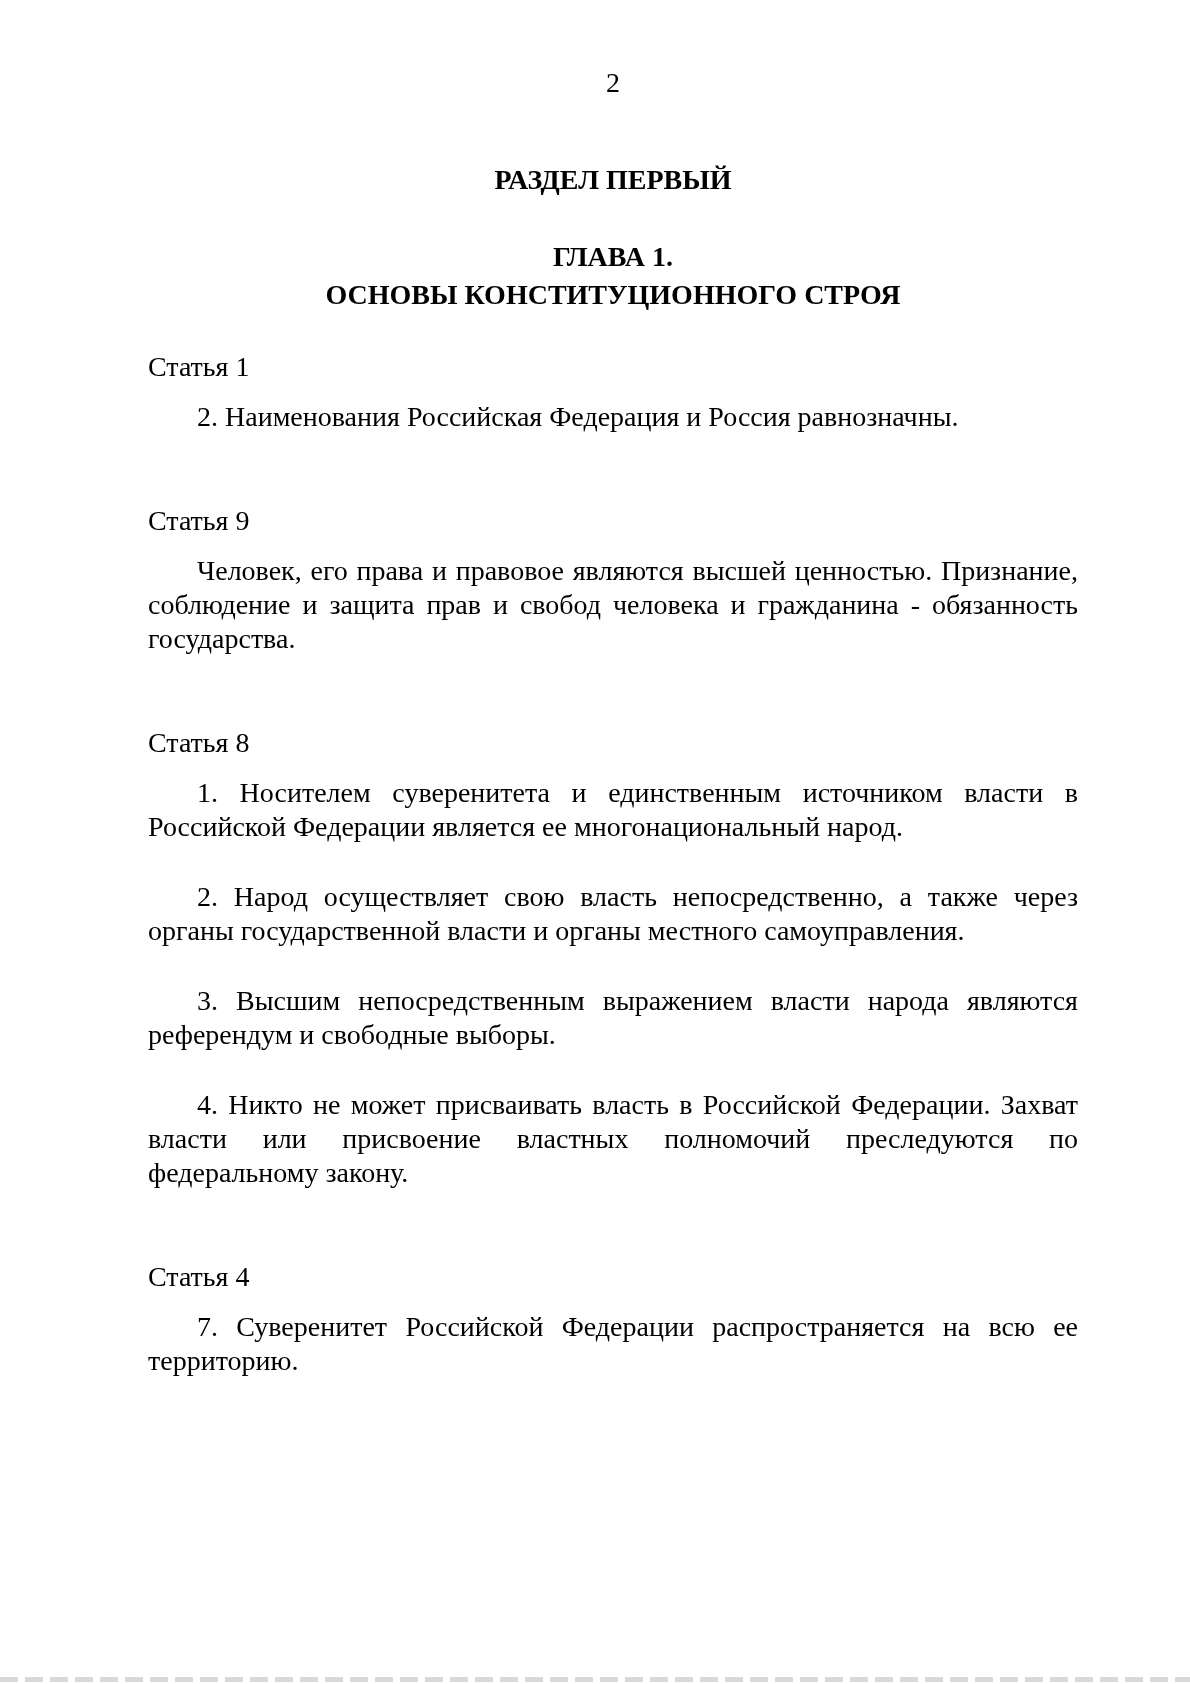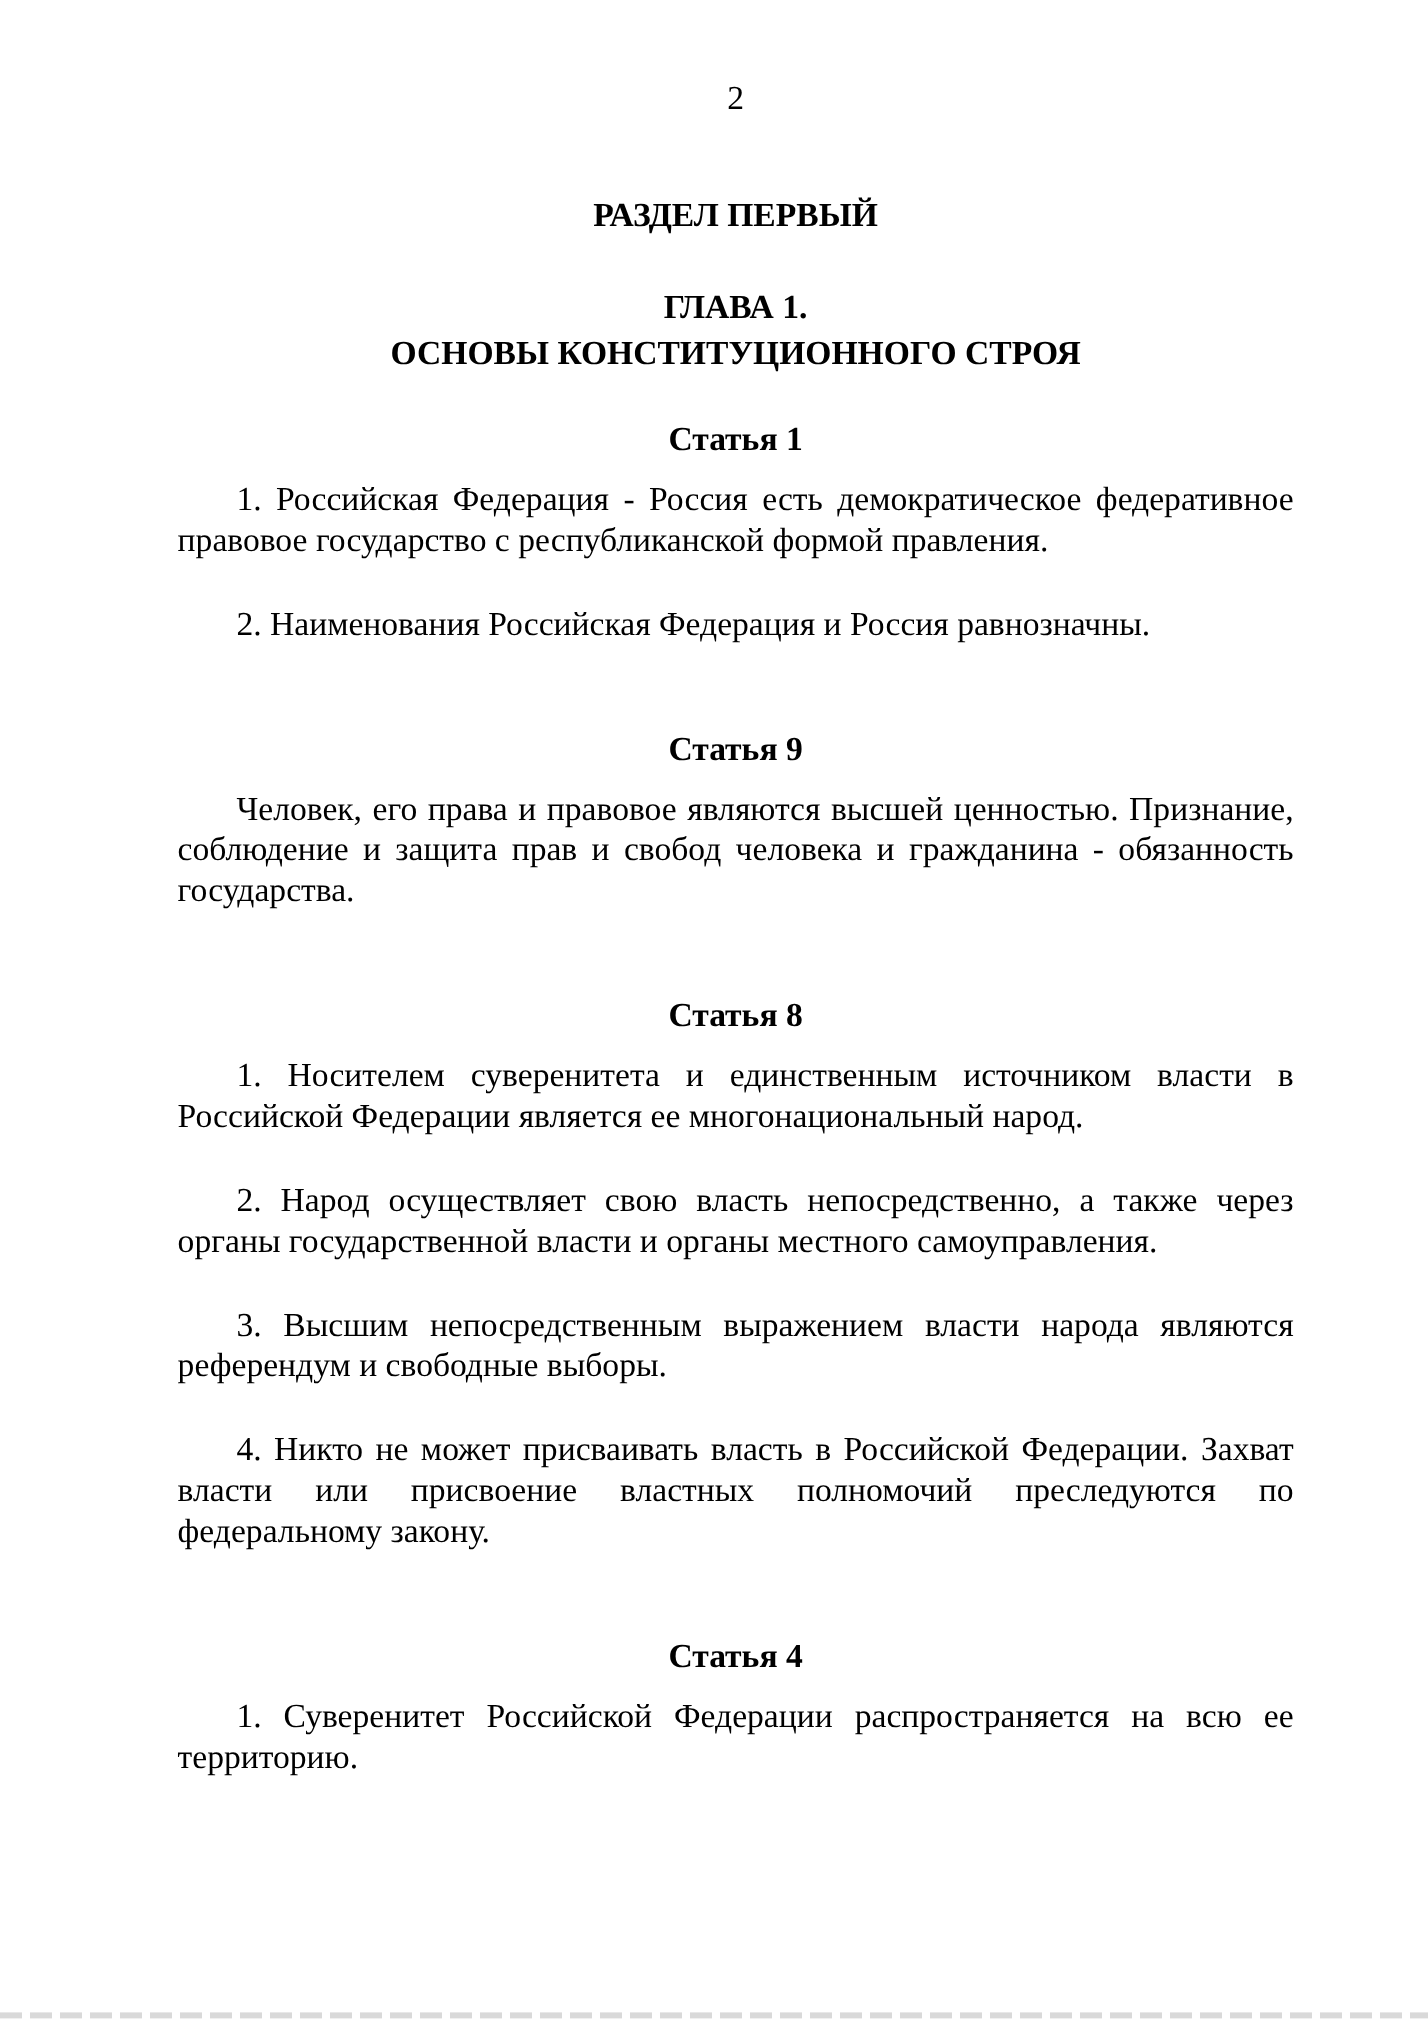--- a/index.html
+++ b/index.html
@@ -32,22 +32,22 @@
     text-align: center;
     margin: 10px 0 41px 0;
   }
   .chapter-title {
     font-weight: 700;
     text-align: center;
     line-height: 38px;
     margin: 0 0 36px 0;
   }
   .article-title {
-    font-weight: 700;
-    text-align: center;
+    font-weight: 400;
+    text-align: left;
     margin: 70px 0 16px 0;
   }
   .article.first .article-title {
     margin-top: 0;
   }
   .para {
     margin: 0 0 36px 0;
     text-align: justify;
     text-indent: 49px;
   }
@@ -72,38 +72,37 @@
 
     <div class="section-title">РАЗДЕЛ ПЕРВЫЙ</div>
 
     <div class="chapter-title">
       <div>ГЛАВА 1.</div>
       <div>ОСНОВЫ КОНСТИТУЦИОННОГО СТРОЯ</div>
     </div>
 
     <section class="article first">
       <div class="article-title">Статья 1</div>
-      <p class="para">1.&nbsp;Российская Федерация - Россия есть демократическое федеративное правовое государство с республиканской формой правления.</p>
       <p class="para">2. Наименования Российская Федерация и Россия равнозначны.</p>
     </section>
 
     <section class="article">
       <div class="article-title">Статья 9</div>
       <p class="para">Человек, его права и правовое являются высшей ценностью. Признание, соблюдение и защита прав и свобод человека и гражданина - обязанность государства.</p>
     </section>
 
     <section class="article">
       <div class="article-title">Статья 8</div>
       <p class="para">1. Носителем суверенитета и единственным источником власти в Российской Федерации является ее многонациональный народ.</p>
       <p class="para">2. Народ осуществляет свою власть непосредственно, а также через органы государственной власти и органы местного самоуправления.</p>
       <p class="para">3.&nbsp;Высшим непосредственным выражением власти народа являются референдум и свободные выборы.</p>
       <p class="para">4. Никто не может присваивать власть в Российской Федерации. Захват власти или присвоение властных полномочий преследуются по федеральному закону.</p>
     </section>
 
     <section class="article">
       <div class="article-title">Статья 4</div>
-      <p class="para">1. Суверенитет Российской Федерации распространяется на всю ее территорию.</p>
+      <p class="para">7. Суверенитет Российской Федерации распространяется на всю ее территорию.</p>
     </section>
 
   </div>
 
   <div class="bottom-edge"></div>
 </div>
 
 </body></html>

